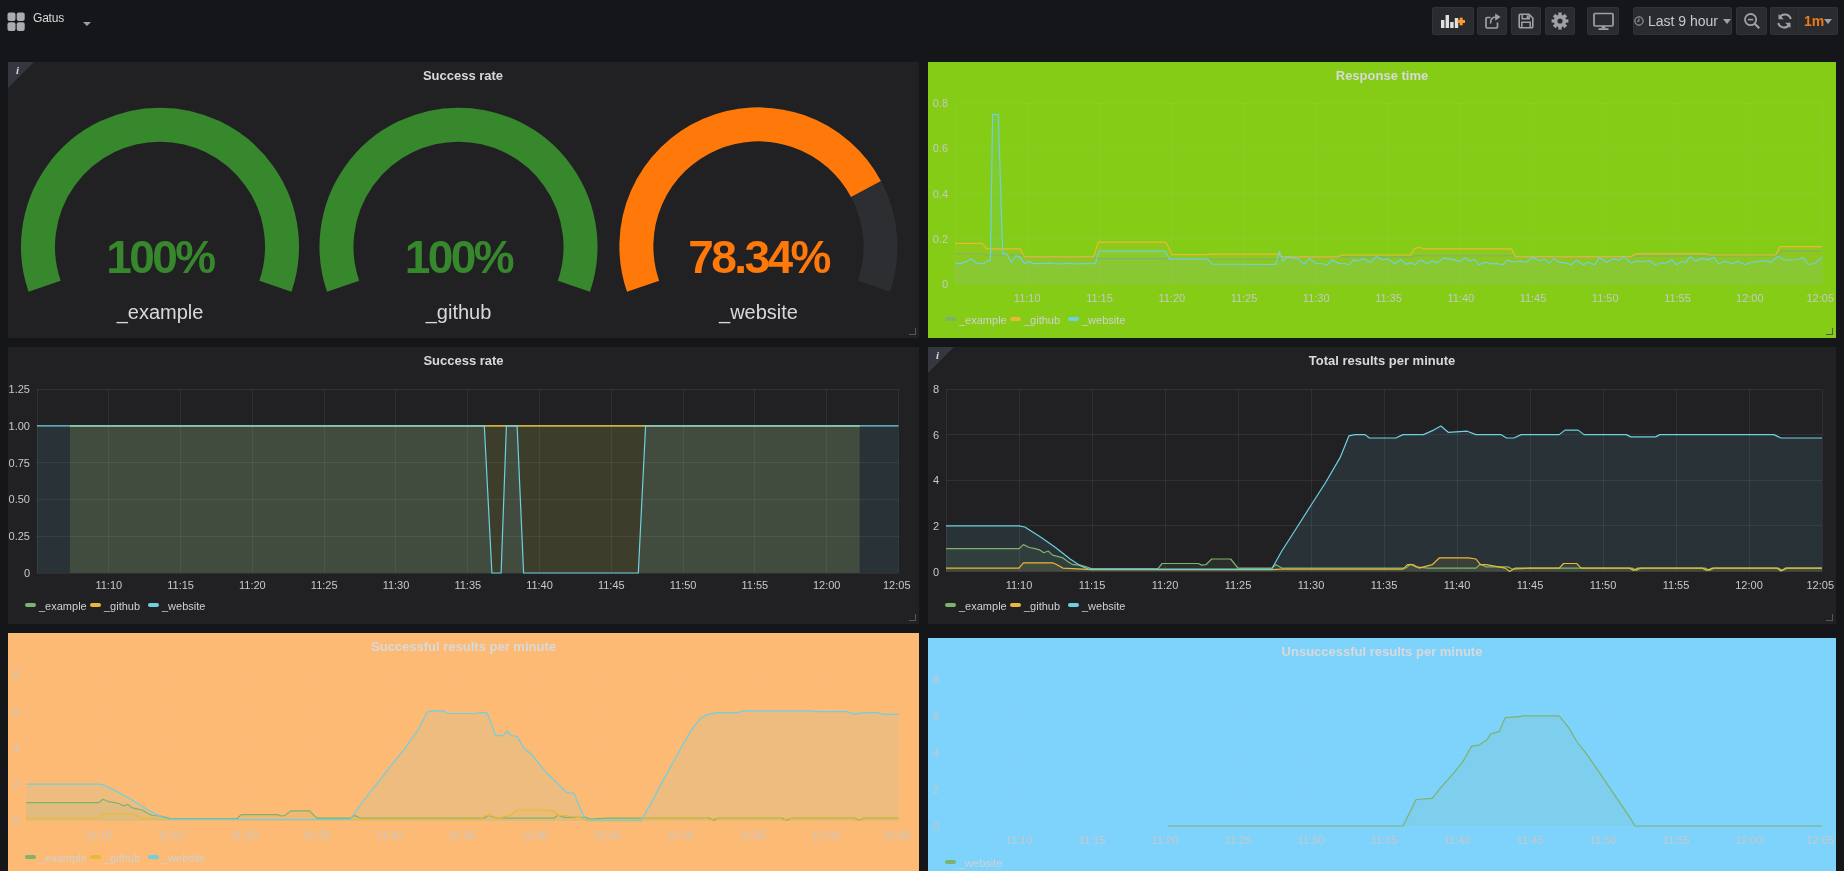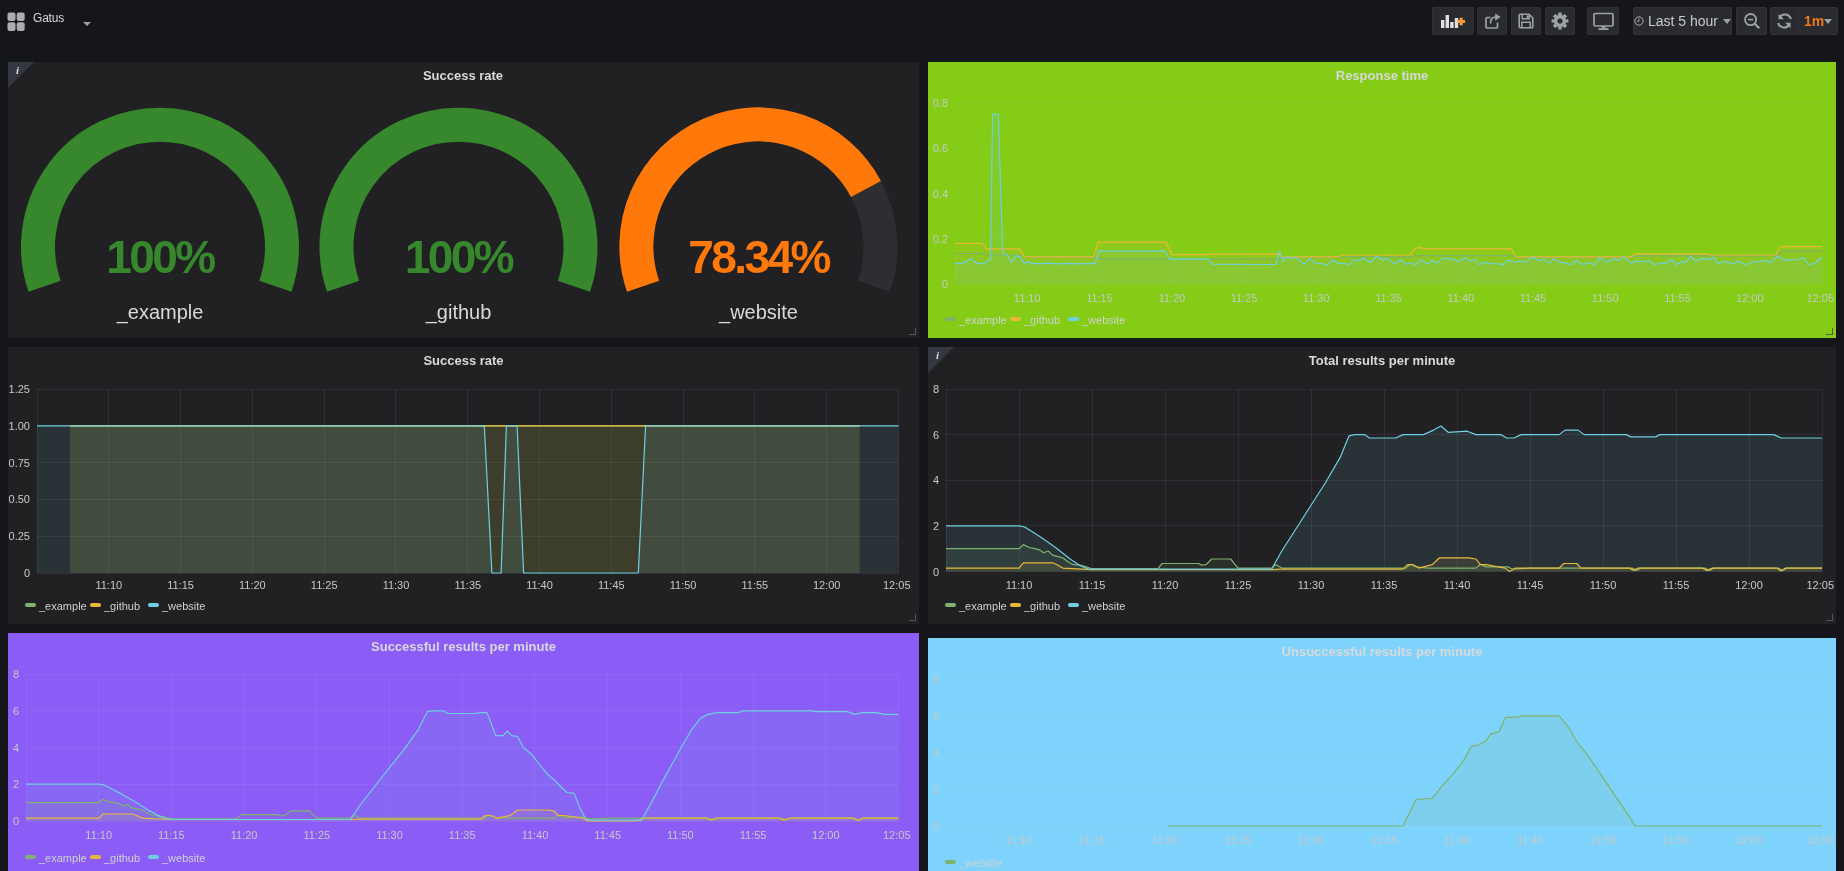--- a/index.html
+++ b/index.html
@@ -53,21 +53,21 @@
         <rect x="1" y="1.5" width="19" height="12.5" rx="1.2" fill="none" stroke="#9fa2a5" stroke-width="1.7"></rect>
         <rect x="8.7" y="14" width="3.6" height="2.2" fill="#9fa2a5"></rect>
         <rect x="5.5" y="16.2" width="10" height="1.8" fill="#9fa2a5"></rect>
       </svg>
     </div>
     <div style="position:absolute;left:1633px;top:7px;width:99px;height:28px;background:#2a2b2f;border:1px solid #313238;border-radius:2px;box-sizing:border-box;display:flex;align-items:center;justify-content:center;">
       <svg width="16" height="16" viewBox="0 0 16 16">
         <circle cx="8" cy="8" r="6.7" fill="none" stroke="#aaadb0" stroke-width="1.6"></circle>
         <path d="M8 4 V8.4 H4.9" fill="none" stroke="#aaadb0" stroke-width="1.5"></path>
       </svg>
-      <span style="color:#c7cacc;font-size:14px;margin:0 5px 0 4px;white-space:nowrap">Last 5 hour</span>
+      <span style="color:#c7cacc;font-size:14px;margin:0 5px 0 4px;white-space:nowrap">Last 9 hour</span>
       <span style="display:inline-block;width:0;height:0;border-left:4.5px solid transparent;border-right:4.5px solid transparent;border-top:5px solid #9fa2a5"></span>
     </div>
     <div style="position:absolute;left:1736px;top:7px;width:31px;height:28px;background:#2a2b2f;border:1px solid #313238;border-radius:2px;box-sizing:border-box;display:flex;align-items:center;justify-content:center;">
       <svg width="18" height="18" viewBox="0 0 18 18">
         <circle cx="7.6" cy="7.6" r="5.6" fill="none" stroke="#9fa2a5" stroke-width="1.8"></circle>
         <line x1="4.9" y1="7.6" x2="10.3" y2="7.6" stroke="#9fa2a5" stroke-width="1.6"></line>
         <line x1="11.8" y1="11.8" x2="16.2" y2="16.2" stroke="#9fa2a5" stroke-width="2.2"></line>
       </svg>
     </div>
     <div style="position:absolute;left:1770px;top:7px;width:68px;height:28px;background:#2a2b2f;border:1px solid #313238;border-radius:2px;box-sizing:border-box;display:flex;align-items:center;justify-content:center;">
@@ -268,21 +268,21 @@
       <text x="31" y="263" fill="#d0d1d2" font-size="11">_example</text>
       <rect x="82" y="256" width="11" height="4" rx="2" fill="#EAB839"></rect>
       <text x="96" y="263" fill="#d0d1d2" font-size="11">_github</text>
       <rect x="140" y="256" width="11" height="4" rx="2" fill="#6ED0E0"></rect>
       <text x="154" y="263" fill="#d0d1d2" font-size="11">_website</text>
     </svg>
     <div style="position:absolute;left:0;top:0;width:0;height:0;border-top:26px solid #343640;border-right:26px solid transparent"></div>
     <div style="position:absolute;left:8px;top:2px;color:#d8d9da;font-family:'Liberation Serif',serif;font-size:11px;font-style:italic;font-weight:bold">i</div>
     <div style="position:absolute;right:3px;bottom:3px;width:6px;height:6px;border-right:1px solid #55565a;border-bottom:1px solid #55565a"></div>
   </div>
-<div style="position:absolute;left:8px;top:633px;width:911px;height:238px;background:#8b5cf6;overflow:hidden">
+<div style="position:absolute;left:8px;top:633px;width:911px;height:238px;background:#fdba74;overflow:hidden">
     <svg width="911" height="277" viewBox="0 0 911 277" style="position:absolute;left:0;top:0">
       <path d="M18 169.6 L90.7 169.6 L95.1 166.3 L100.9 168.7 L106.7 169.6 L111.1 170.5 L115.4 172.9 L119.8 171.5 L124.2 174.8 L130 176.1 L134.3 177 L138.7 179.7 L144.5 182.5 L151.8 182.9 L157.6 184.3 L163.4 185.8 L228.9 185.8 L233.2 181.6 L269.6 181.6 L272.5 182.9 L276.8 182.5 L282.7 177.9 L301.6 177.9 L308.8 185.2 L342.3 185.2 L346.6 182.5 L352.5 185.2 L476.1 185.2 L480.4 182.1 L486.2 184.3 L497.9 185.2 L545.9 185.2 L550.2 182.1 L556 184.3 L577.9 184.3 L582.2 186.2 L599.7 185.2 L701.5 185.2 L705.8 187.1 L710.2 185.2 L774.2 185.2 L778.5 187.1 L782.9 185.2 L846.9 185.2 L851.2 187.1 L855.6 185.2 L890.5 185.2 L890.5 188 L18 188 Z" fill="#7EB26D" fill-opacity="0.1" stroke="none"></path>
       <path d="M18 185.2 L90.7 185.2 L95.1 181 L124.2 181 L128.5 182.5 L134.3 185.2 L163.4 186.5 L342.3 186.5 L352.5 186.2 L473.2 186.2 L477.5 182.5 L483.3 182.5 L489.1 185.2 L502.2 182.5 L509.5 177 L538.6 177 L545.9 177.9 L550.2 182.5 L556 182.5 L574.9 185.2 L579.3 188 L628.8 188 L634.6 185.2 L698.5 185.2 L702.9 187.1 L707.3 185.2 L771.3 185.2 L775.6 187.1 L781.4 185.2 L845.4 185.2 L849.8 187.6 L854.1 185.2 L890.5 185.2 L890.5 188 L18 188 Z" fill="#EAB839" fill-opacity="0.1" stroke="none"></path>
       <path d="M18 151.2 L90.7 151.2 L96.5 152.2 L112.5 160.4 L127.1 168.7 L141.6 177.9 L151.8 183.4 L159.1 185.8 L167.8 186.5 L342.3 186.5 L352.5 171.5 L367 153.1 L381.5 134.7 L396.1 116.3 L410.6 96.1 L419.4 78.7 L425.2 77.8 L435.3 77.8 L439.7 80.5 L465.9 80.5 L473.2 79.6 L479 79.6 L483.3 90.6 L487.7 102.6 L495 102.6 L499.3 98 L503.7 102.6 L509.5 103.5 L515.3 114.5 L524 121.8 L531.3 131 L538.6 140.2 L545.9 146.7 L553.1 154 L559 159.5 L566.2 160.4 L572 175.1 L577.9 186.2 L582.2 187.1 L628.8 187.1 L633.1 188 L643.3 169.6 L654.9 147.6 L665.1 129.2 L675.3 110.8 L684 96.1 L692.7 85.1 L700 81.4 L708.7 79.6 L730.5 79.6 L734.9 77.8 L803.2 77.8 L809.1 78.7 L839.6 78.7 L846.9 81.4 L854.1 79.6 L868.7 79.6 L876 81.4 L890.5 81.4 L890.5 188 L18 188 Z" fill="#6ED0E0" fill-opacity="0.1" stroke="none"></path>
       <g stroke="#c9d1d9" stroke-opacity="0.085" stroke-width="1">
         <line x1="18" y1="188.5" x2="890.5" y2="188.5"></line>
         <line x1="18" y1="151.5" x2="890.5" y2="151.5"></line>
         <line x1="18" y1="114.5" x2="890.5" y2="114.5"></line>
         <line x1="18" y1="77.5" x2="890.5" y2="77.5"></line>
         <line x1="18" y1="41.5" x2="890.5" y2="41.5"></line>

